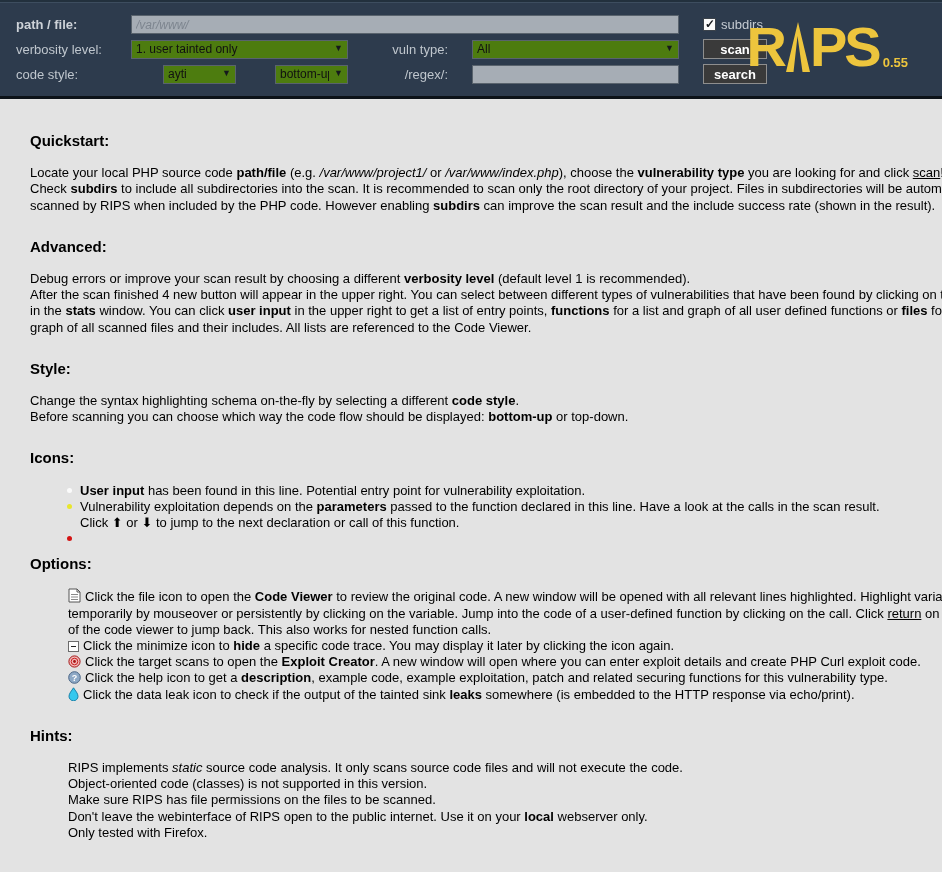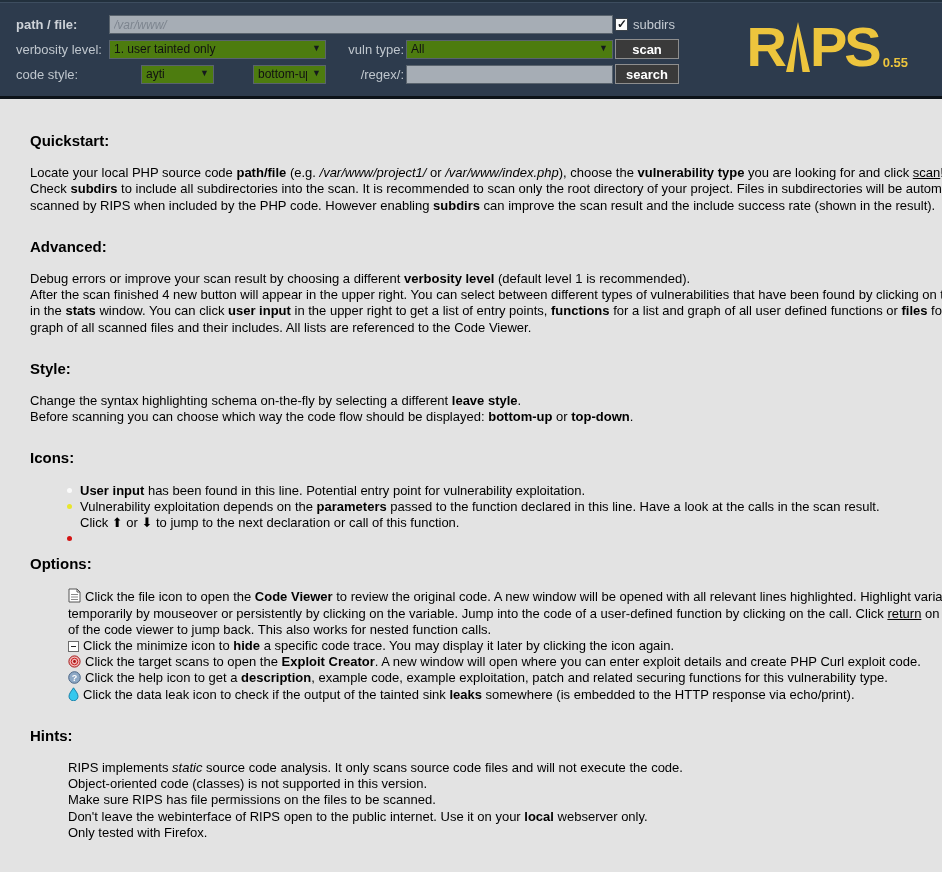--- a/index.html
+++ b/index.html
@@ -9,21 +9,21 @@
   }
   
   .topbar{
     position:relative;height:94px;background:#2d3b4d;
     border-top:2px solid #22303d;border-bottom:3px solid #0c1218;
     box-shadow:inset 0 1px 0 #3d4d5f;
   }
   .form{
     position:absolute;top:13px;left:16px;
     display:grid;grid-template-columns:91px 217px 76px 207px 70px;
-    gap:5px 2px;align-items:center;
+    gap:5px 24px;align-items:center;
   }
   .lbl{color:#bfc6cd;font-size:13px;white-space:nowrap;}
   .lbl.bold{font-weight:bold;color:#cdd2d8;}
   .lbl.r{text-align:right;}
   .txt{
     height:19px;background:#a6adb5;border:1px solid #59636d;
     font:12px "Liberation Sans",sans-serif;color:#111;
     padding:0 4px;box-sizing:border-box;width:100%;
   }
   .txt::placeholder{color:#7d858f;font-style:italic;opacity:1;}
@@ -140,21 +140,21 @@
 
 <div class="content">
 
   <h3>Quickstart:</h3>
   <p class="para"><span>Locate your local PHP source code </span><span style="font-weight: bold;">path/file</span><span> (e.g. </span><span style="font-style: italic;">/var/www/project1/</span><span> or </span><span style="font-style: italic;">/var/www/index.php</span><span>), choose the </span><span style="font-weight: bold;">vulnerability type</span><span> you are looking for and click </span><span style="text-decoration: underline;">scan</span><span>!</span><br><span>Check </span><span style="font-weight: bold;">subdirs</span><span> to include all subdirectories into the scan. It is recommended to scan only the root directory of your project. Files in subdirectories will be automatically scanned by RIPS when included by the PHP code. However enabling </span><span style="font-weight: bold;">subdirs</span><span> can improve the scan result and the include success rate (shown in the result).</span></p>
 
   <h3>Advanced:</h3>
   <p class="para"><span>Debug errors or improve your scan result by choosing a different </span><span style="font-weight: bold;">verbosity level</span><span> (default level 1 is recommended).</span><br><span>After the scan finished 4 new button will appear in the upper right. You can select between different types of vulnerabilities that have been found by clicking on their name in the </span><span style="font-weight: bold;">stats</span><span> window. You can click </span><span style="font-weight: bold;">user input</span><span> in the upper right to get a list of entry points, </span><span style="font-weight: bold;">functions</span><span> for a list and graph of all user defined functions or </span><span style="font-weight: bold;">files</span><span> for a list and graph of all scanned files and their includes. All lists are referenced to the Code Viewer.</span></p>
 
   <h3>Style:</h3>
-  <p class="para"><span>Change the syntax highlighting schema on-the-fly by selecting a different </span><span style="font-weight: bold;">leave style</span><span>.</span><br><span>Before scanning you can choose which way the code flow should be displayed: </span><span style="font-weight: bold;">bottom-up</span><span> or </span><span style="font-weight: bold;">top-down</span><span>.</span></p>
+  <p class="para"><span>Change the syntax highlighting schema on-the-fly by selecting a different </span><span style="font-weight: bold;">code style</span><span>.</span><br><span>Before scanning you can choose which way the code flow should be displayed: </span><span style="font-weight: bold;">bottom-up</span><span> or </span><span style="font-weight: normal;">top-down</span><span>.</span></p>
 
   <h3>Icons:</h3>
   <ul class="icons">
     <li class="b-white">
       <span class="bullet"></span>
       <span><span style="font-weight: bold;">User input</span><span> has been found in this line. Potential entry point for vulnerability exploitation.</span></span>
     </li>
     <li class="b-yellow">
       <span class="bullet"></span>
       <span><span>Vulnerability exploitation depends on the </span><span style="font-weight: bold;">parameters</span><span> passed to the function declared in this line. Have a look at the calls in the scan result.</span><br><span>Click ⬆ or ⬇ to jump to the next declaration or call of this function.</span></span>

